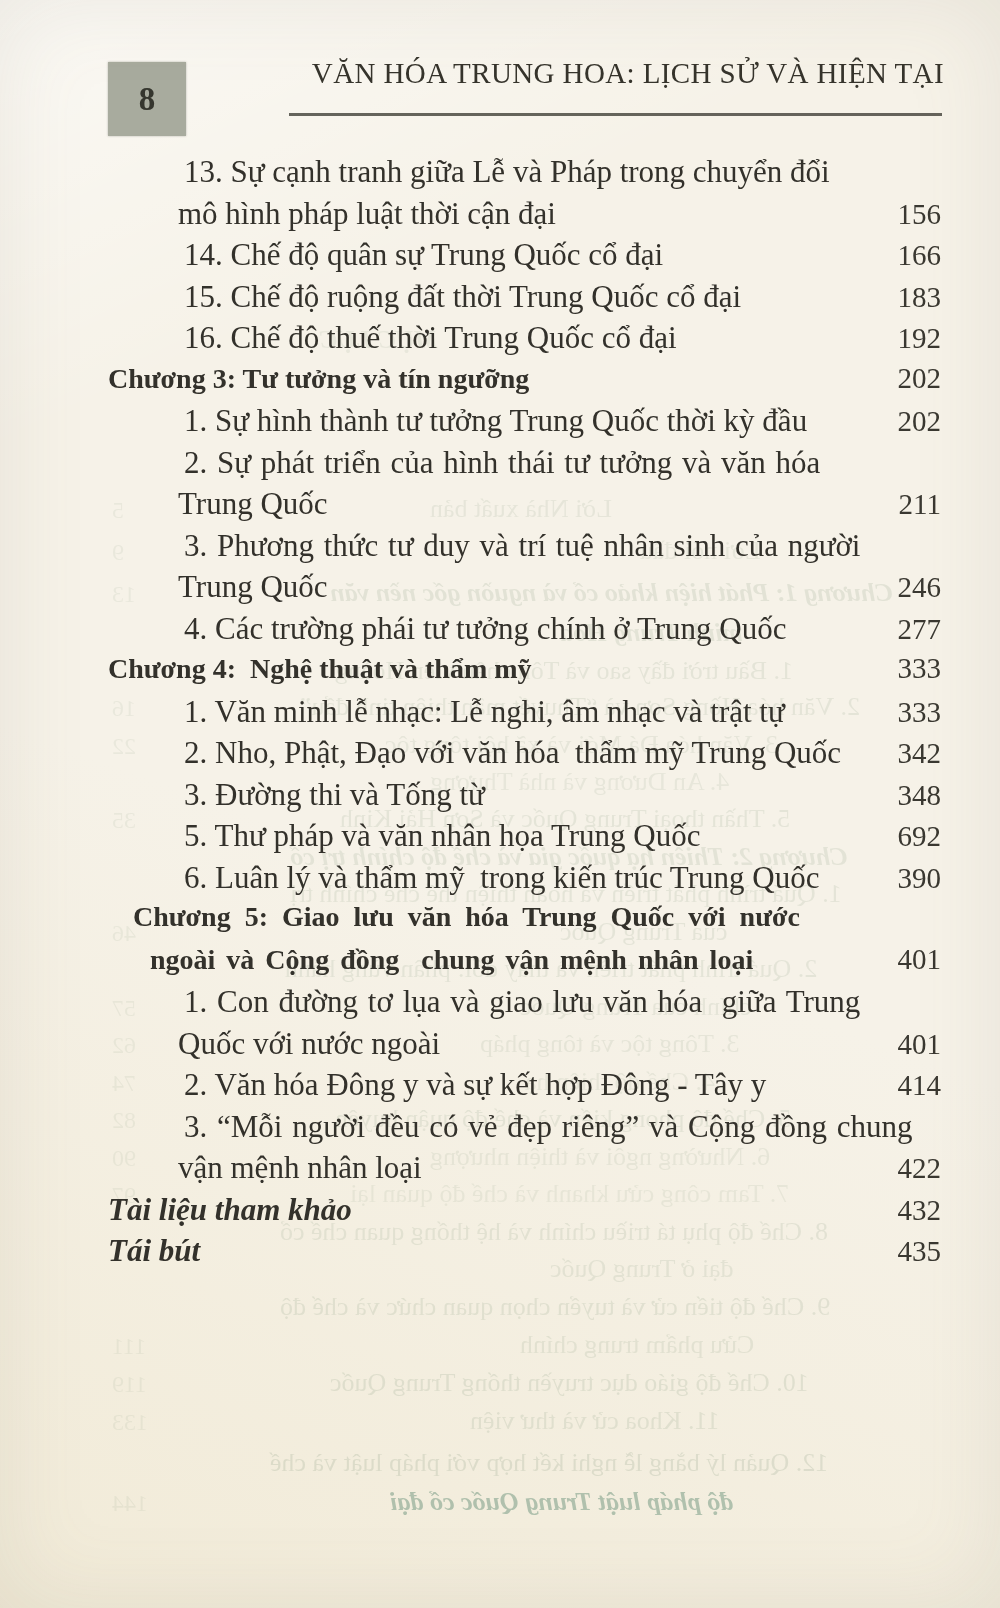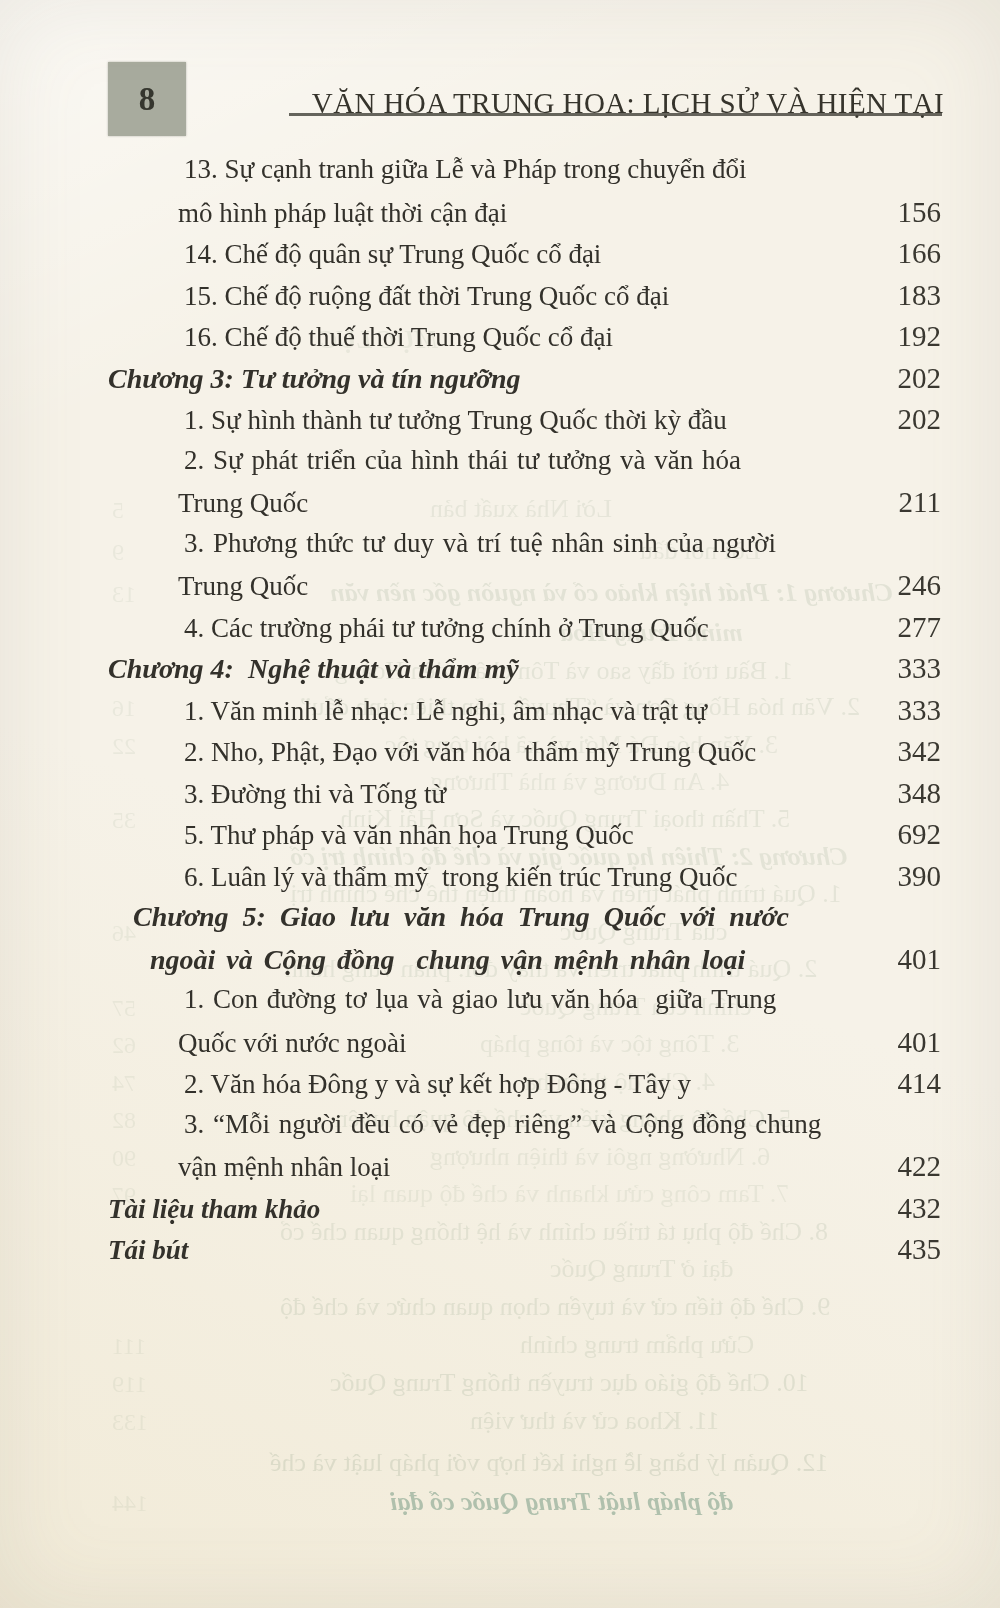--- a/index.html
+++ b/index.html
@@ -22,35 +22,35 @@
 
   
   .pagenum-box{
     position:absolute;left:108px;top:62px;width:78px;height:74px;
     background:#a8ab9e;
     display:flex;align-items:center;justify-content:center;
     box-shadow:0 0 2px rgba(90,90,80,.4);
   }
   .pagenum-box span{font-size:33px;font-weight:bold;color:#35362e;}
   .running-title{
-    position:absolute;top:87px;right:56px;
+    position:absolute;top:57px;right:56px;
     font-size:29px;letter-spacing:.4px;color:#36342c;
     white-space:nowrap;
   }
   .header-rule{
     position:absolute;top:113px;left:289px;right:58px;height:3px;
     background:#4b4a42;opacity:.85;
   }
 
   
   .toc{position:absolute;left:108px;right:59px;top:154px;}
   .row{display:flex;align-items:baseline;height:41.5px;}
-  .row-text{white-space:pre-wrap;font-size:27px;}
+  .row-text{white-space:pre-wrap;font-size:31px;}
   .row-num{margin-left:auto;padding-left:12px;font-size:29px;color:#3a3831;}
-  .s-chapter .row-text{font-weight:bold;font-style:italic;font-size:28px;}
+  .s-chapter .row-text{font-weight:bold;font-size:28px;}
   .s-back .row-text{font-style:italic;font-weight:600;}
   .i-chapter .row-text{padding-left:0;}
   .i-chapter-cont .row-text{padding-left:42px;}
   .i-entry .row-text{padding-left:76px;}
   .i-entry-cont .row-text{padding-left:70px;}
   .spread-lg .row-text{word-spacing:7px;margin-left:25px;}
   .spread-md .row-text{word-spacing:4px;}
   .spread-sm .row-text{word-spacing:2px;}
 
   

